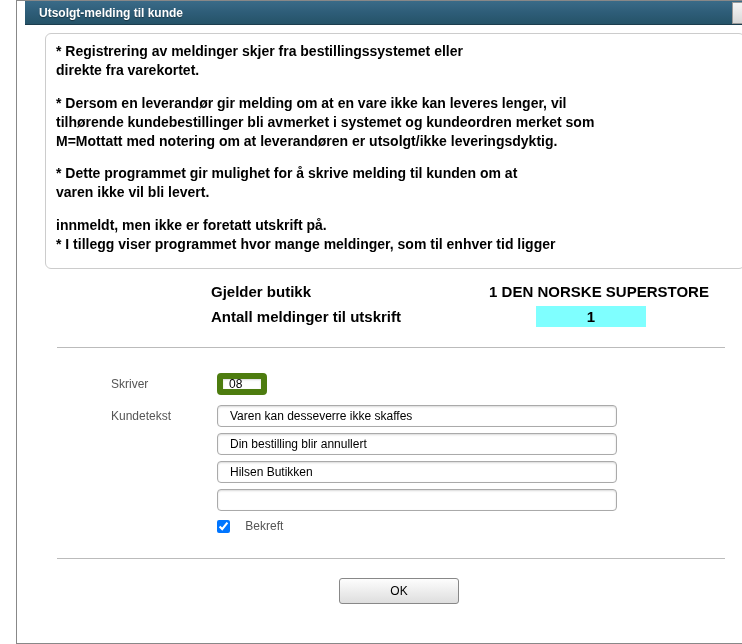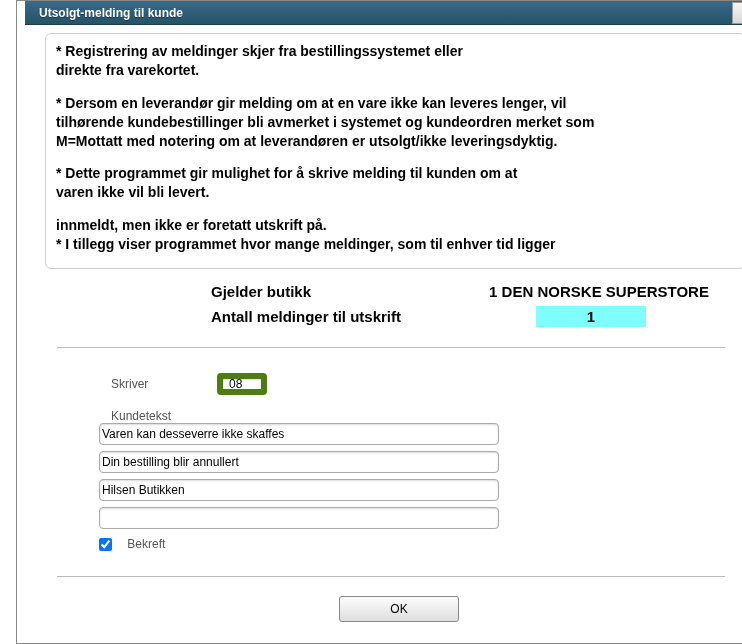--- a/index.html
+++ b/index.html
@@ -116,21 +116,21 @@
     border-radius: 4px;
     padding: 2px 6px;
     font-size: 12px;
     box-shadow: inset 0 1px 2px rgba(0,0,0,0.15);
   }
   .txt-long {
     width: 400px;
     height: 22px;
     border: 1px solid #aaa;
     border-radius: 4px;
-    padding: 2px 2px;
+    padding: 2px 12px;
     font-size: 12px;
     margin-bottom: 6px;
     display: block;
     box-shadow: inset 0 1px 2px rgba(0,0,0,0.15);
   }
   .chk-row {
     margin-top: 4px;
     margin-left: 0;
     font-size: 12px;
     color: #555;
@@ -194,21 +194,21 @@
 
     <div class="form-area">
 
       <div class="form-row">
         <div class="form-label">Skriver</div>
         <div class="form-fields">
           <input type="text" class="txt-short" value="08" style="">
         </div>
       </div>
 
-      <div class="form-row" style="margin-top:10px;flex-direction:column;">
+      <div class="form-row" style="margin-top:10px;">
         <div class="form-label">Kundetekst</div>
         <div class="form-fields">
           <input type="text" class="txt-long" value="Varen kan desseverre ikke skaffes" style="">
           <input type="text" class="txt-long" value="Din bestilling blir annullert" style="">
           <input type="text" class="txt-long" value="Hilsen Butikken" style="">
           <input type="text" class="txt-long" value="" style="">
           <div class="chk-row">
             <input type="checkbox" checked="" style="">
             <span>Bekreft</span>
           </div>

